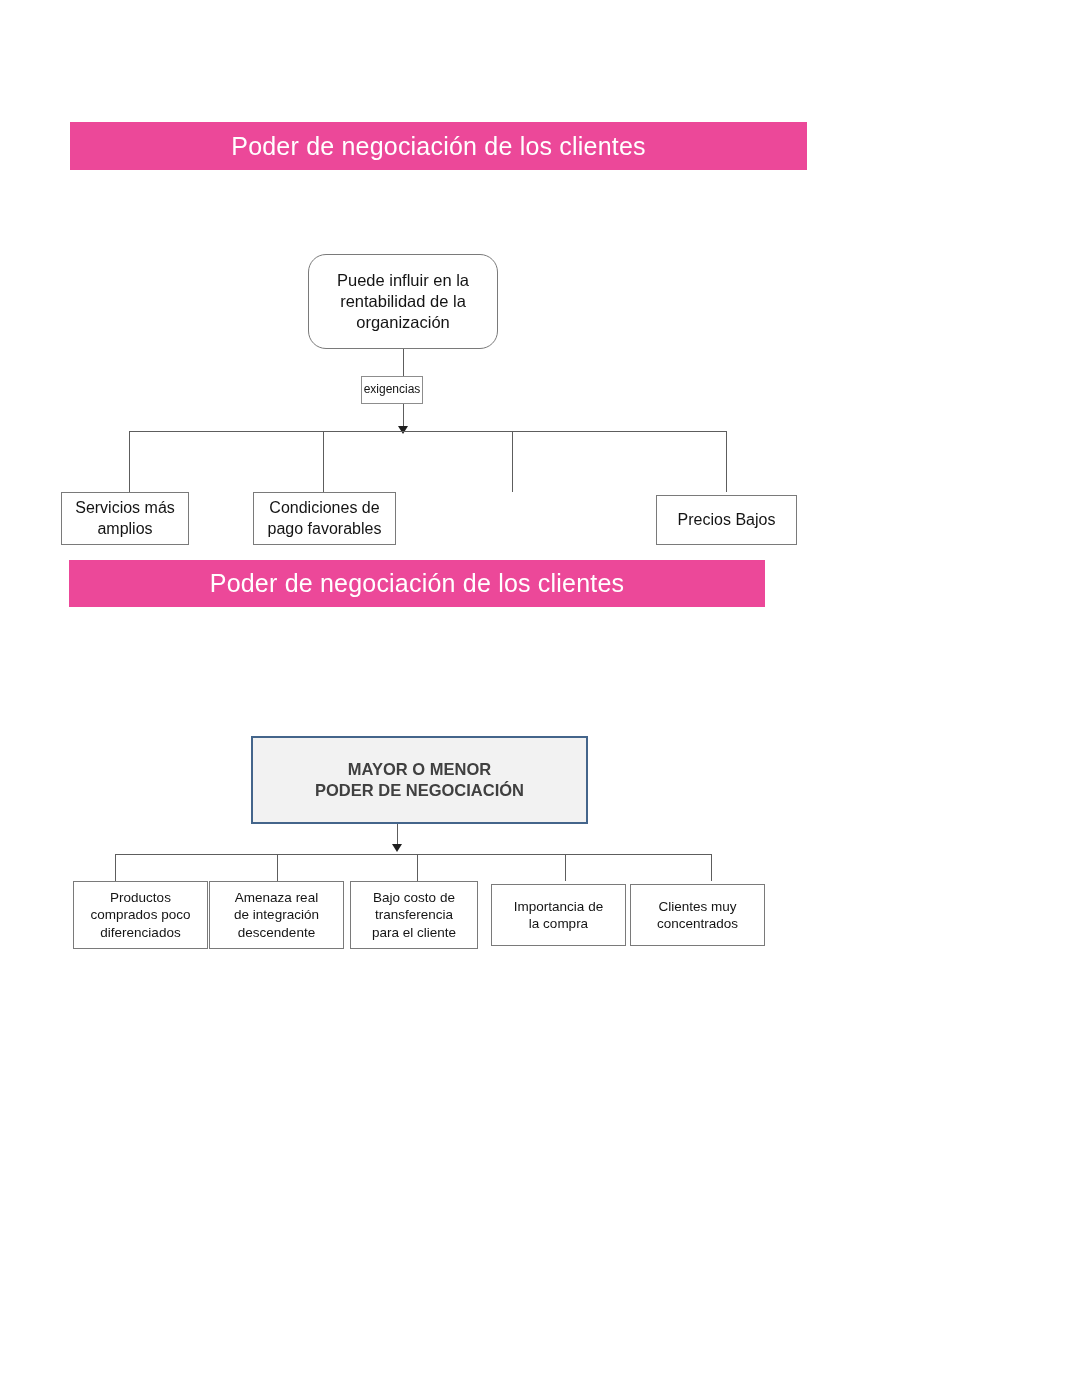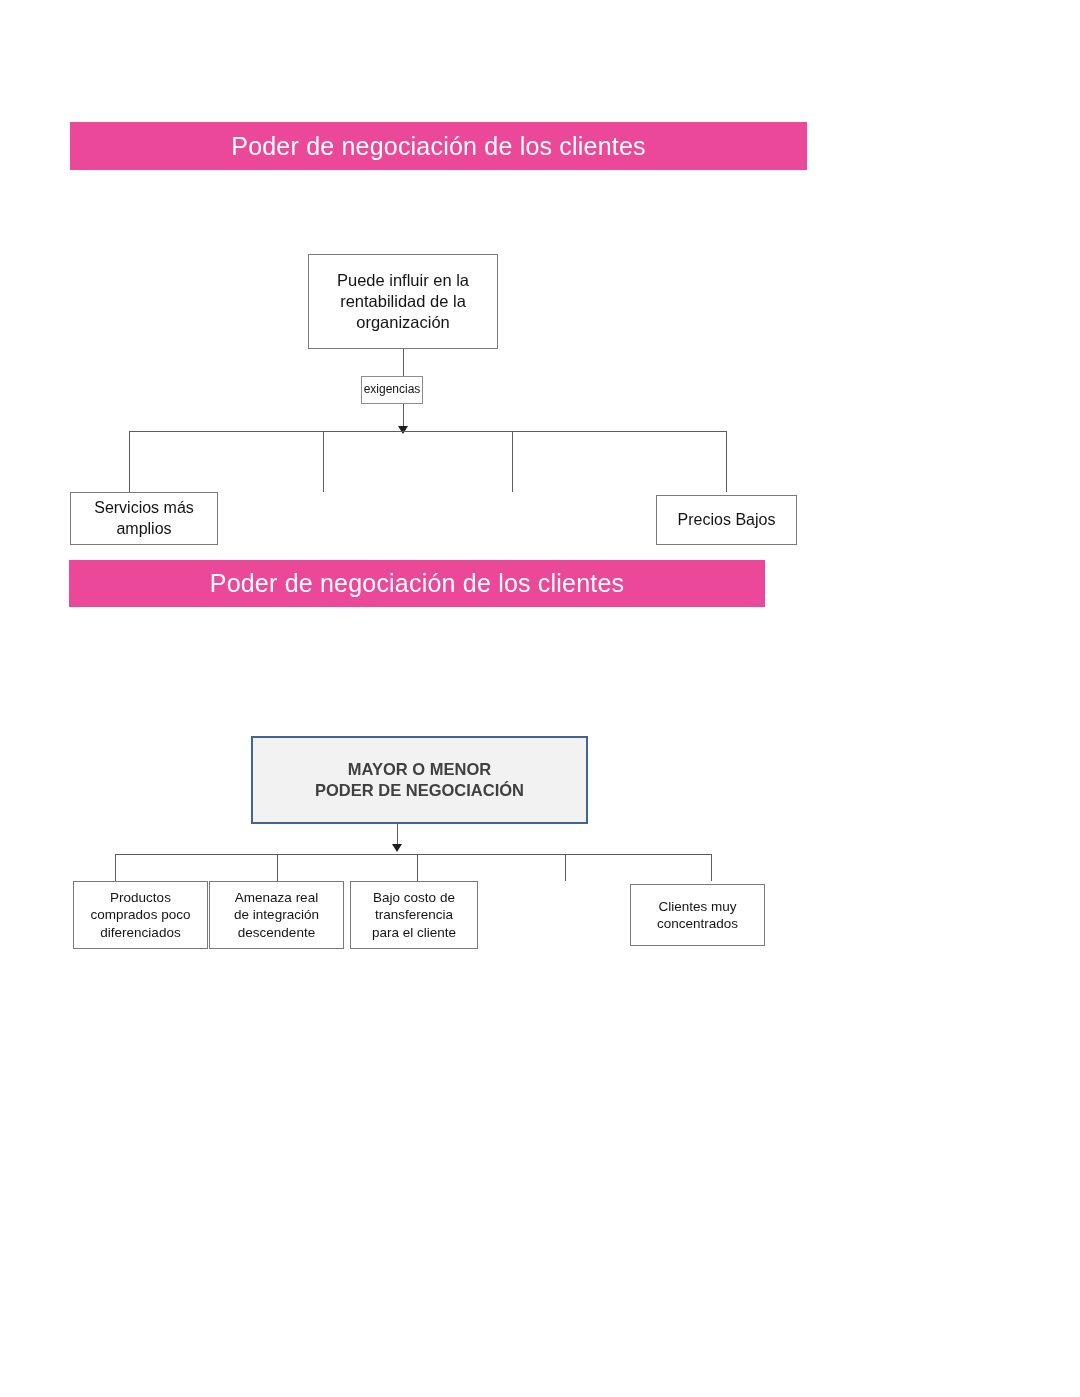--- a/index.html
+++ b/index.html
@@ -120,41 +120,43 @@
 </style>
 </head>
 <body>
 
 <div class="banner" id="banner-top">
   <span>Poder de negociación de los clientes</span>
 </div>
 
 <div class="diagram" id="diagram-1">
 
-  <div class="node node-root" style="left:308px; top:24px; width:190px; height:95px;">Puede influir en la
+  <div class="node node-root" style="left:308px; top:24px; width:190px; height:95px;border-radius:18px;">Puede influir en la
 rentabilidad de la
 organización</div>
 
   <div class="conn conn-v" style="left:403px; top:119px; height:27px;"></div>
 
   <div class="node node-label" style="left:361px; top:146px; width:62px; height:28px;">exigencias</div>
 
   <div class="conn conn-v" style="left:403px; top:174px; height:24px;"></div>
   <div class="arrow-down" style="left:398px; top:196px;"></div>
 
   <div class="conn conn-h" style="left:129px; top:201px; width:598px;"></div>
 
   <div class="conn conn-v" style="left:129px; top:201px; height:61px;"></div>
   <div class="conn conn-v" style="left:323px; top:201px; height:61px;"></div>
   <div class="conn conn-v" style="left:512px; top:201px; height:61px;"></div>
   <div class="conn conn-v" style="left:726px; top:201px; height:61px;"></div>
 
-  <div class="node node-leaf" style="left:70px; top:262px; width:148px; height:53px;">Servicios más
+  <div class="node node-leaf" style="left:61px; top:262px; width:128px; height:53px;">Servicios más
 amplios</div>
 
+  <div class="node node-leaf" style="left:253px; top:262px; width:143px; height:53px;">Condiciones de
+pago favorables</div>
 
 
   <div class="node node-leaf" style="left:632px; top:265px; width:141px; height:50px;margin-left:24px;">Precios Bajos</div>
 </div>
 
 <div class="banner" id="banner-mid">
   <span>Poder de negociación de los clientes</span>
 </div>
 
 <div class="diagram" id="diagram-2">
@@ -178,16 +180,18 @@
 diferenciados</div>
 
   <div class="node node-leaf2" style="left:209px; top:161px; width:135px; height:68px;">Amenaza real
 de integración
 descendente</div>
 
   <div class="node node-leaf2" style="left:350px; top:161px; width:128px; height:68px;">Bajo costo de
 transferencia
 para el cliente</div>
 
+  <div class="node node-leaf2" style="left:491px; top:164px; width:135px; height:62px;">Importancia de
+la compra</div>
 
   <div class="node node-leaf2" style="left:630px; top:164px; width:135px; height:62px;">Clientes muy
 concentrados</div>
 </div>
 
 </body></html>

